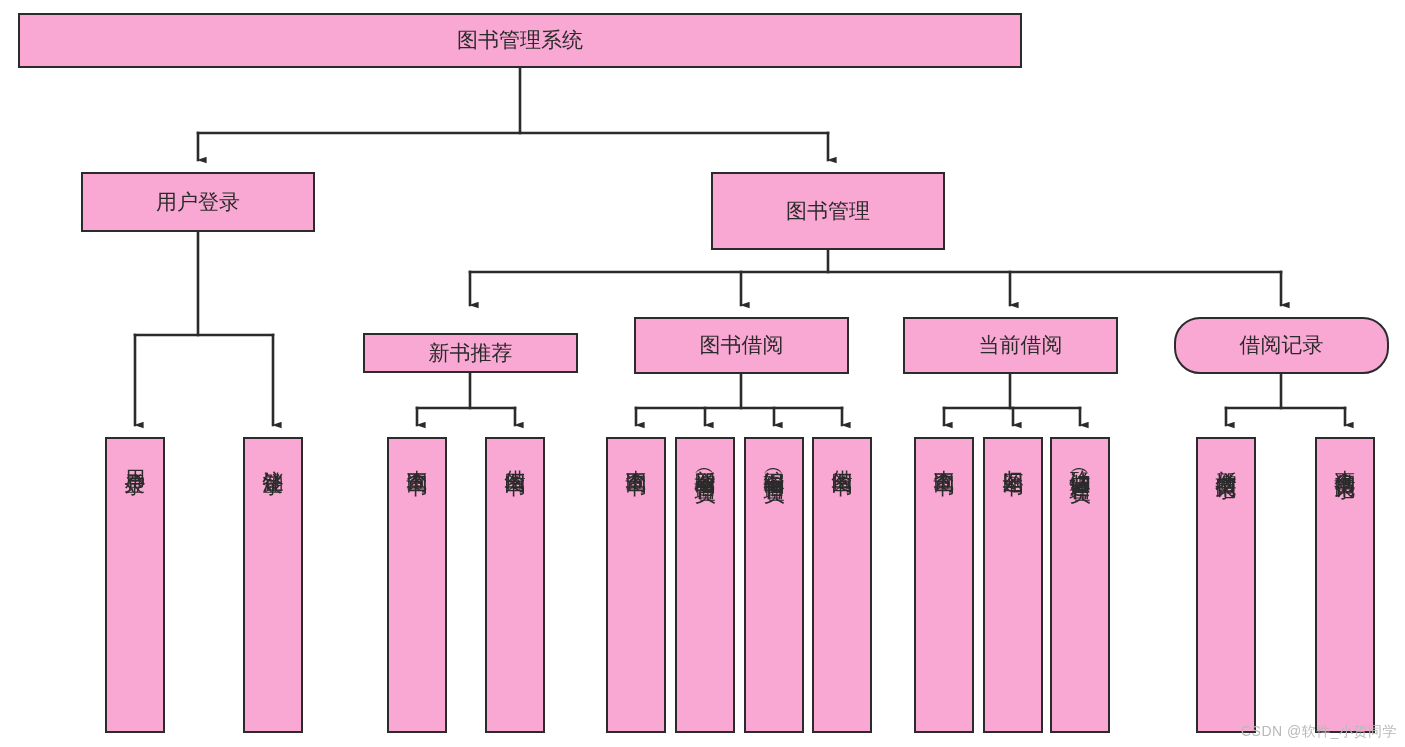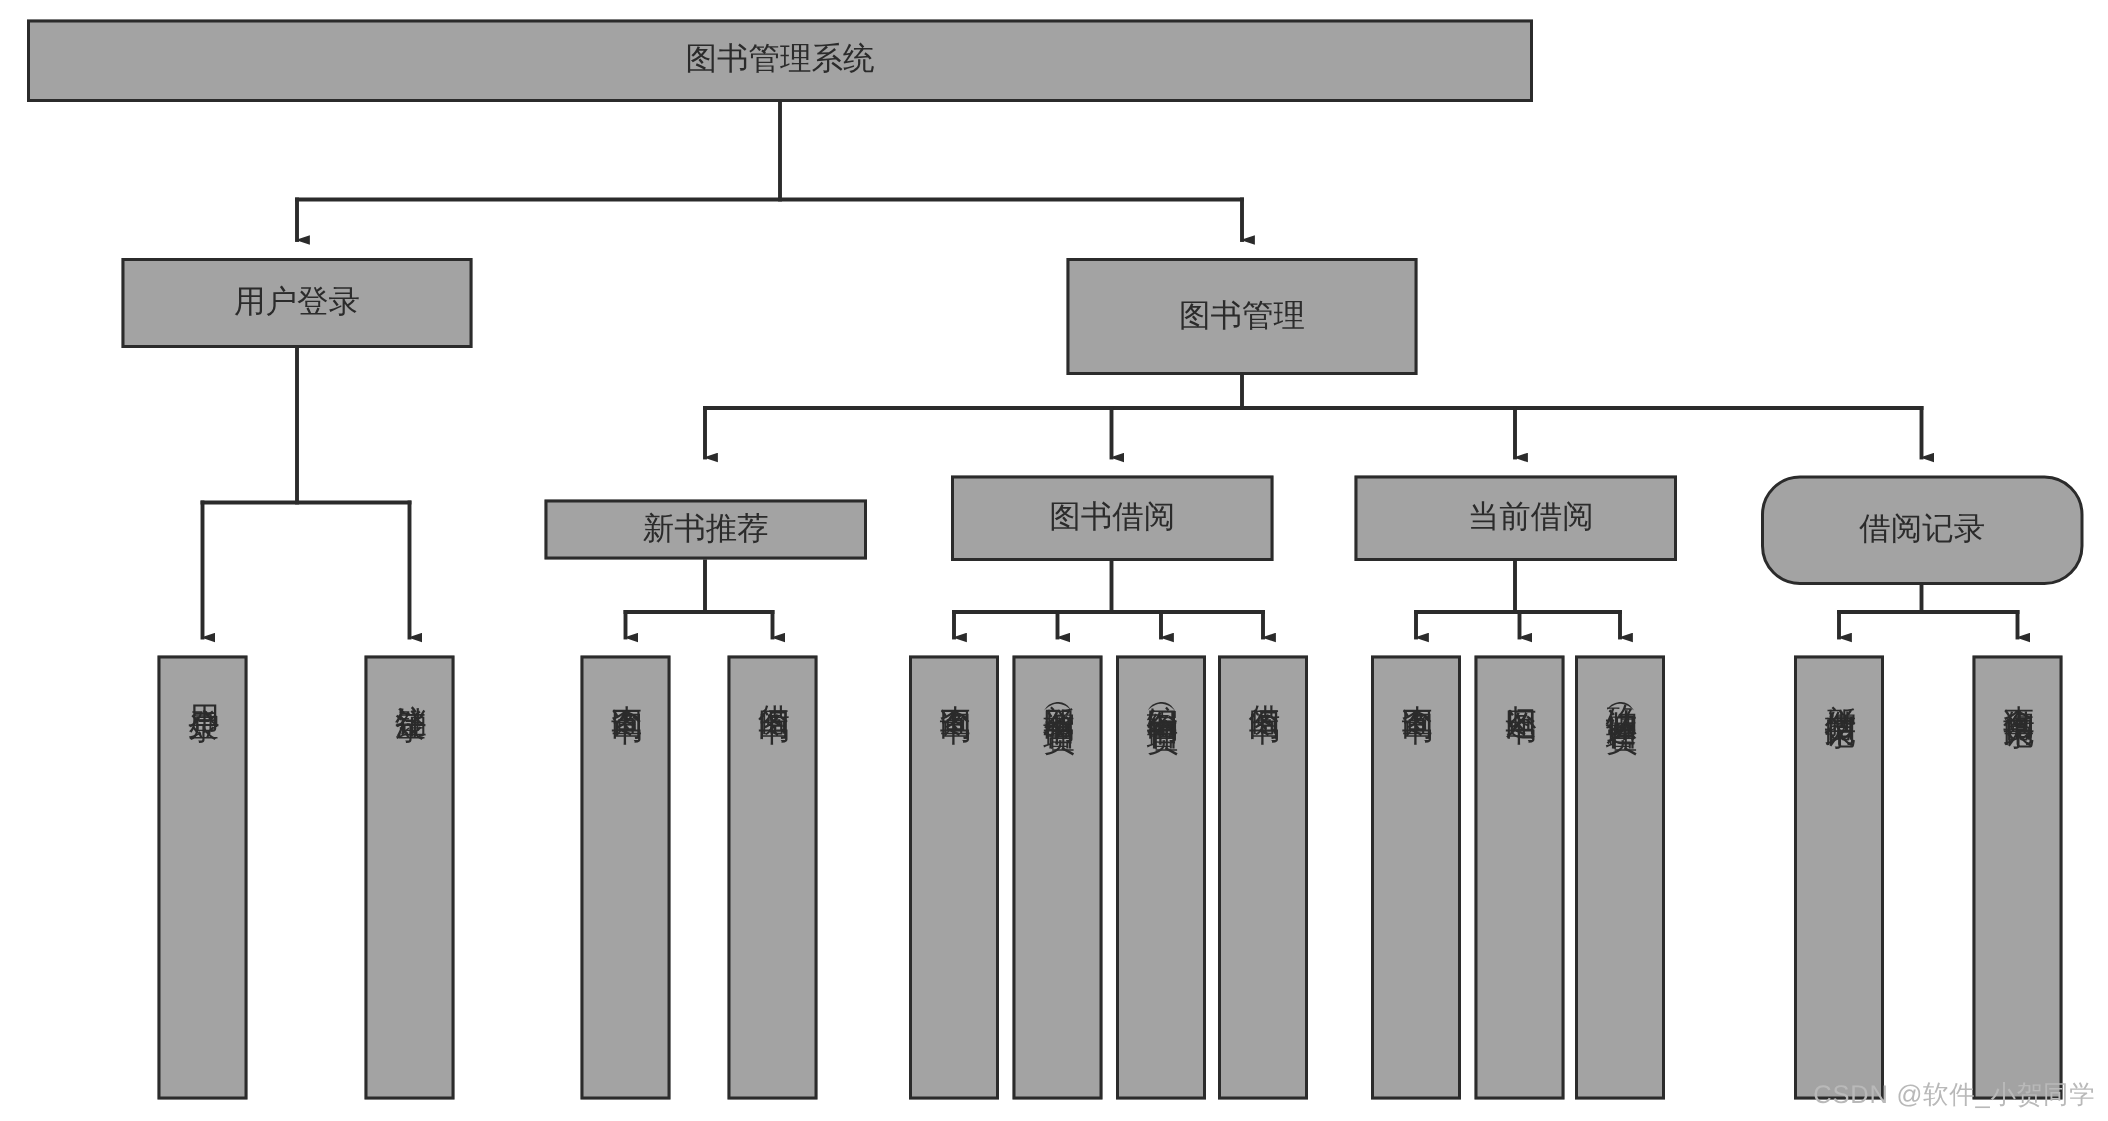--- a/index.html
+++ b/index.html
@@ -22,21 +22,21 @@
     position: absolute;
     left: 0;
     top: 0;
     width: 1405px;
     height: 747px;
     pointer-events: none;
   }
   .node {
     position: absolute;
     box-sizing: border-box;
-    background: #a3a3a3;
+    background: #f9a8d4;
     border: 2px solid #2b2b2b;
     display: flex;
     align-items: center;
     justify-content: center;
     color: #2b2b2b;
     z-index: 2;
   }
   .node-label {
     display: block;
     text-align: center;
@@ -57,21 +57,21 @@
     text-orientation: upright;
     font-size: 21px;
     letter-spacing: 2px;
     line-height: 1.05;
     white-space: nowrap;
   }
   #watermark {
     position: absolute;
     right: 8px;
     bottom: 6px;
-    font-size: 17px;
+    font-size: 14px;
     color: #b9b9b9;
     letter-spacing: 0.5px;
     z-index: 5;
     white-space: nowrap;
   }
 </style>
 </head>
 <body>
 
 <div id="diagram-root">
@@ -139,21 +139,21 @@
 
   <div class="node level3" style="left:363px; top:333px; width:215px; height:40px;">
     <span class="node-label">新书推荐</span>
   </div>
   <div class="node level3" style="left:634px; top:317px; width:215px; height:57px;">
     <span class="node-label">图书借阅</span>
   </div>
   <div class="node level3" style="left:903px; top:317px; width:215px; height:57px;padding-left:20px;">
     <span class="node-label">当前借阅</span>
   </div>
-  <div class="node level3" style="left:1174px; top:317px; width:215px; height:73px;border-radius:26px;">
+  <div class="node level3" style="left:1174px; top:317px; width:215px; height:57px;border-radius:26px;">
     <span class="node-label">借阅记录</span>
   </div>
 
   <div class="node leaf" style="left:105px; top:437px; width:60px; height:296px;">
     <span class="node-label">用户登录</span>
   </div>
   <div class="node leaf" style="left:243px; top:437px; width:60px; height:296px;">
     <span class="node-label">注销登录</span>
   </div>
   <div class="node leaf" style="left:387px; top:437px; width:60px; height:296px;">

